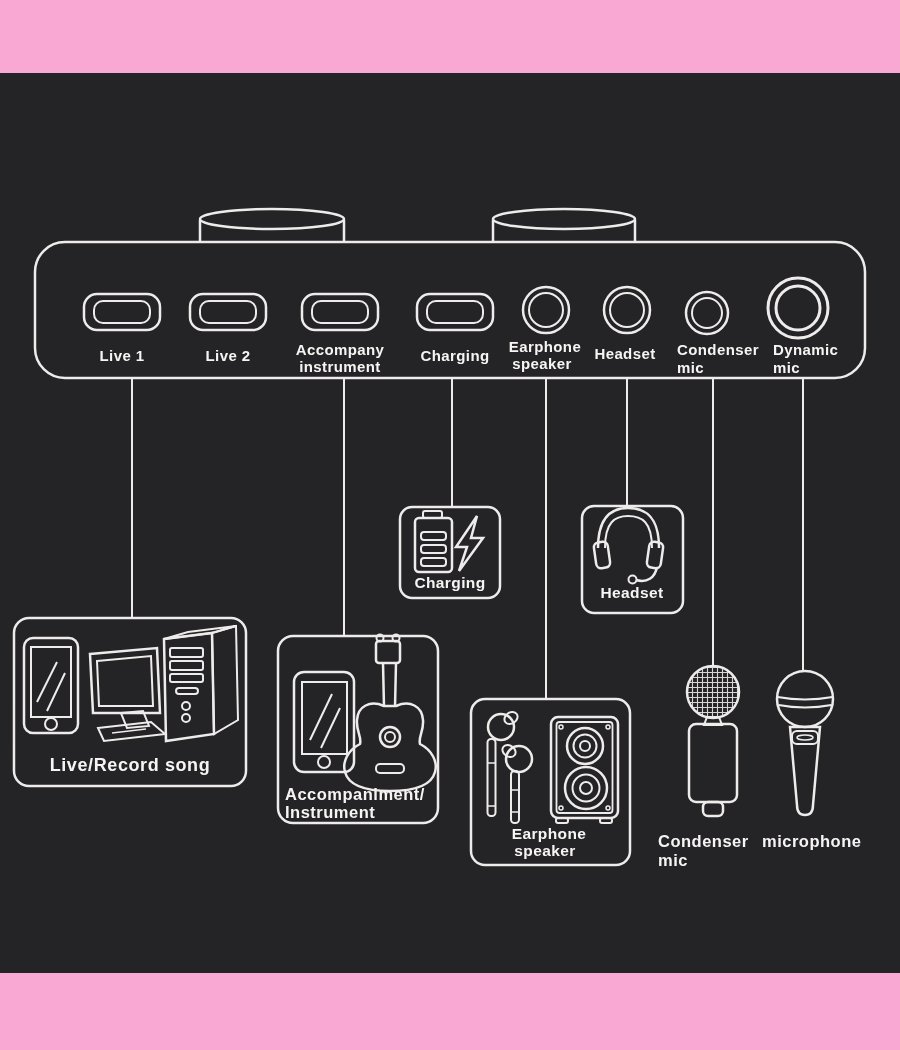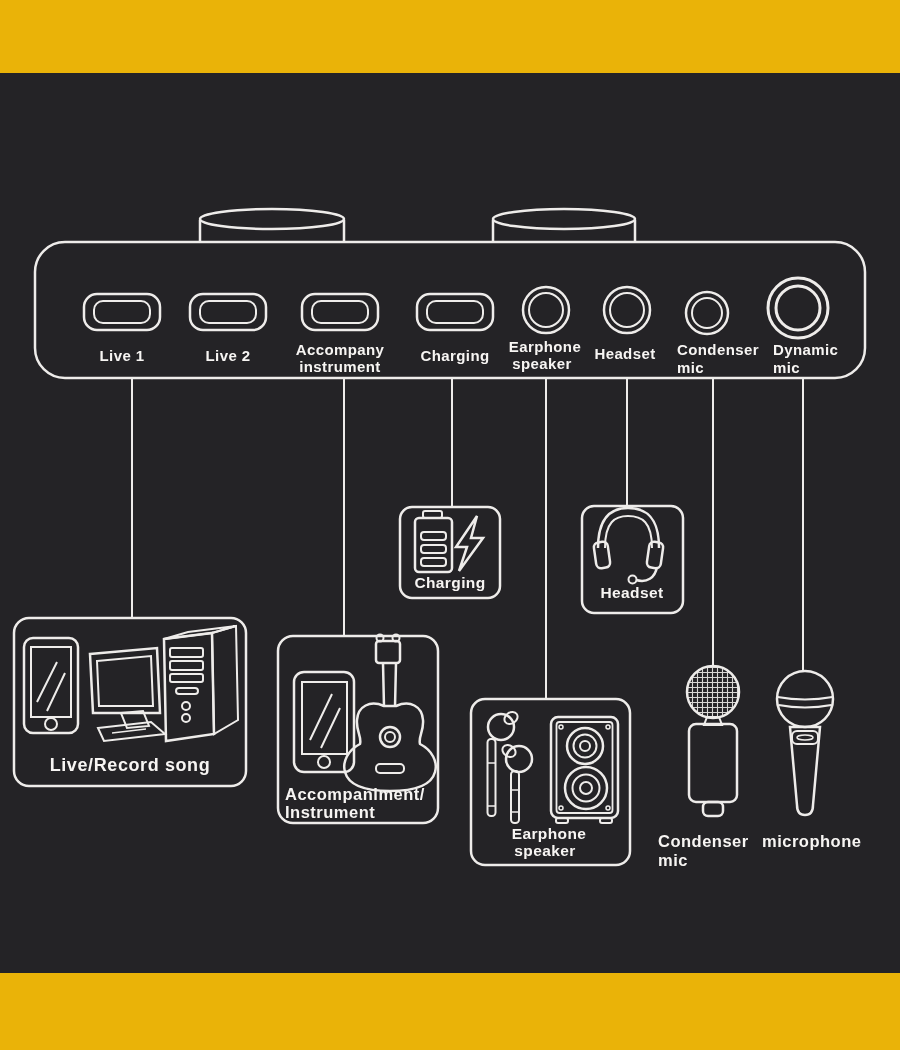--- a/index.html
+++ b/index.html
@@ -1,16 +1,16 @@
 <!DOCTYPE html>
 <html><head>
 <meta charset="utf-8">
 <style>
   html,body{margin:0;padding:0;background:#ffffff;}
-  #stage{position:relative;width:900px;height:1050px;background:#eab308;overflow:hidden;
+  #stage{position:relative;width:900px;height:1050px;background:#f9a8d4;overflow:hidden;
          font-family:"Liberation Sans",sans-serif;}
   #dark-canvas{position:absolute;left:0;top:73px;width:900px;height:900px;background:#242326;}
   svg{position:absolute;left:0;top:0;}
   .lbl{font-family:"Liberation Sans",sans-serif;font-weight:bold;fill:#f7f5f3;letter-spacing:0.4px;}
   .lbl-port{font-size:15px;}
   .lbl-box{font-size:15.5px;}
   .lbl-big{font-size:18px;letter-spacing:0.6px;}
   .lbl-mid{font-size:16.5px;letter-spacing:0.5px;}
 </style>
 </head>

